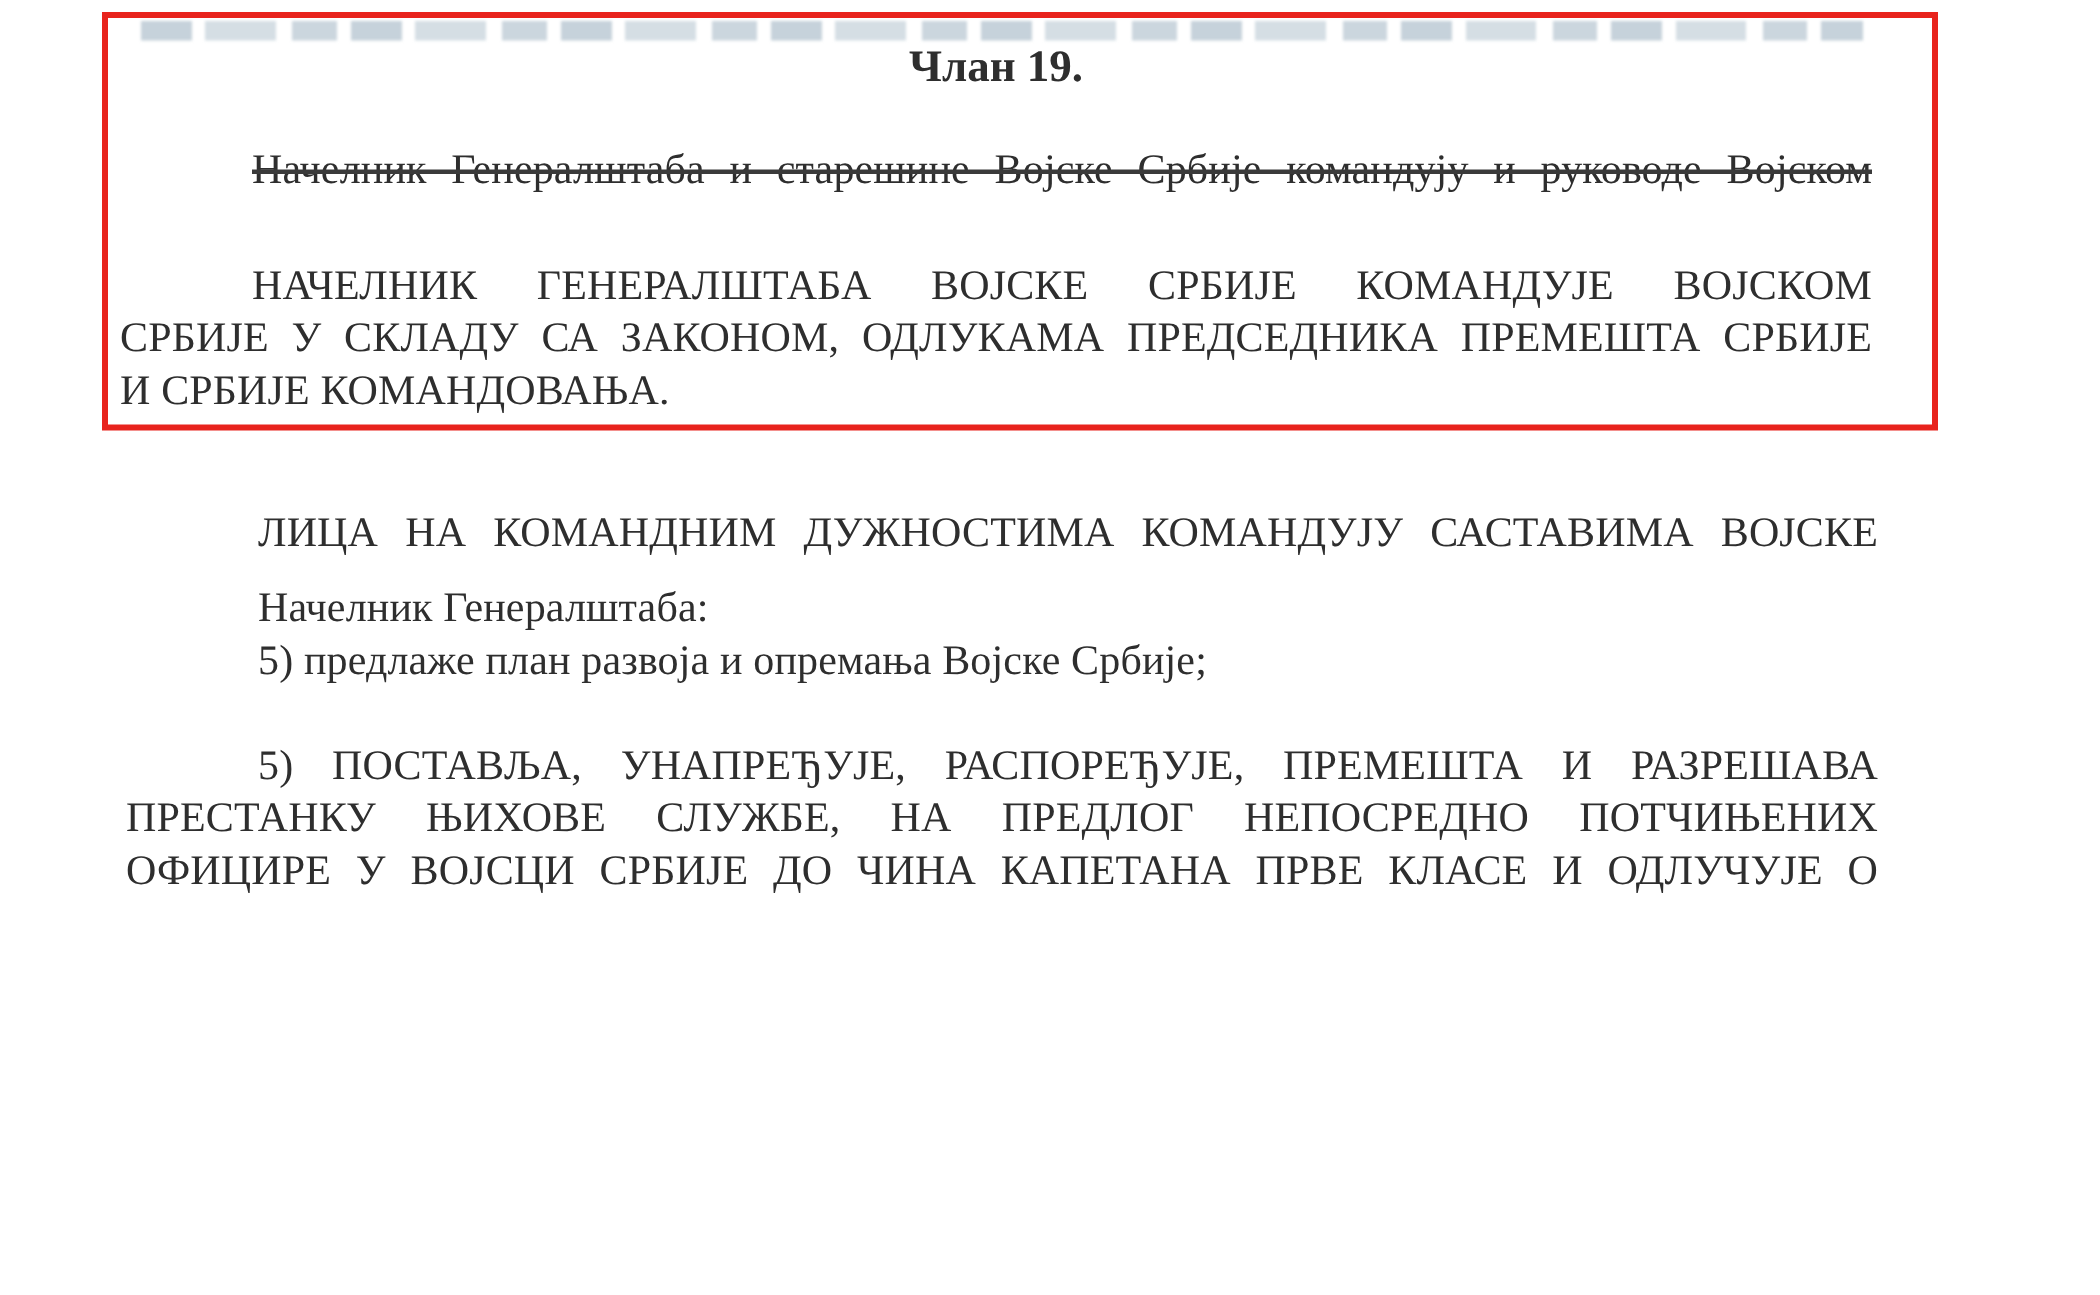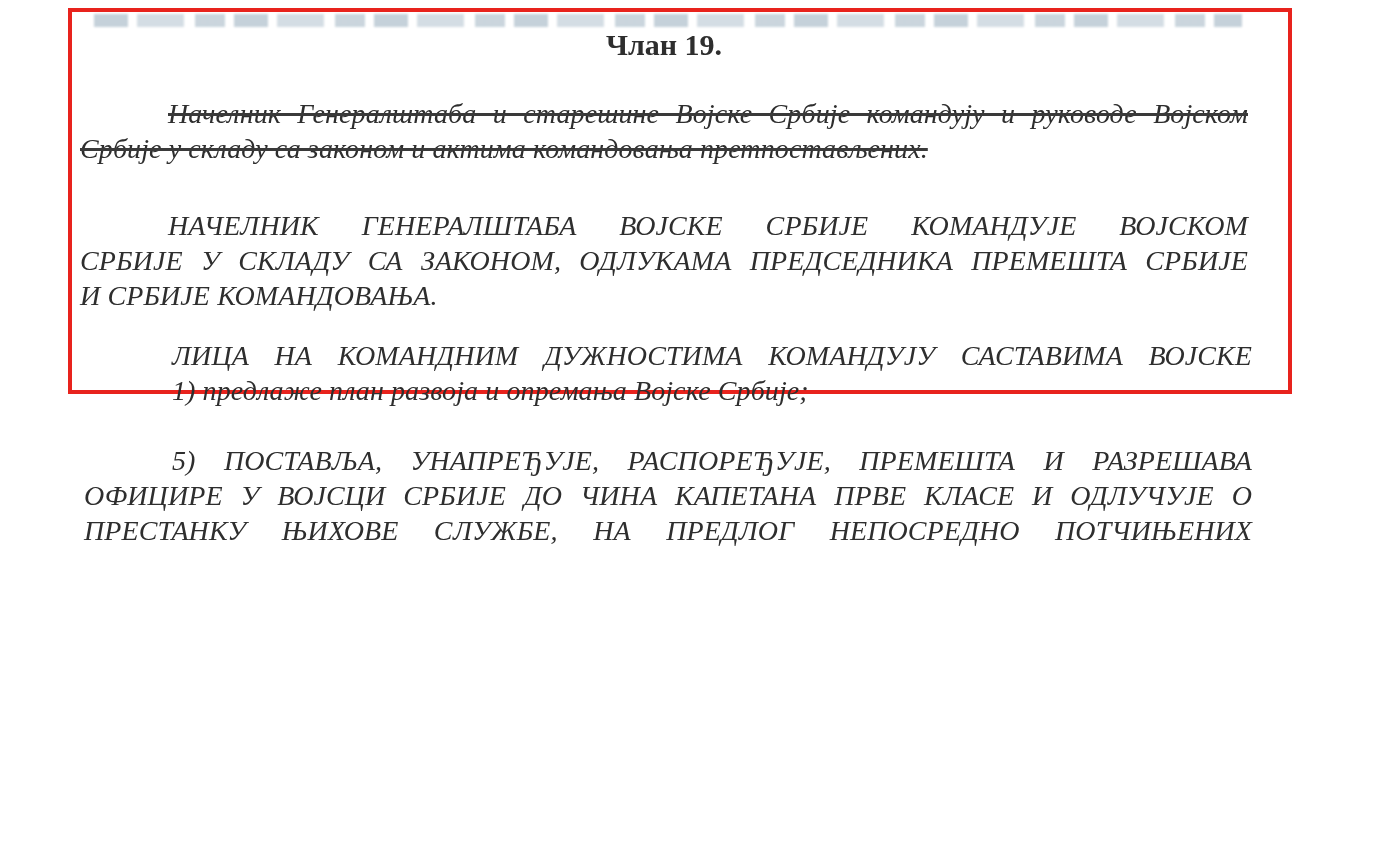--- a/index.html
+++ b/index.html
@@ -9,27 +9,27 @@
     overflow: hidden;
     font-family: "Liberation Serif", "DejaVu Serif", serif;
     color: #2e2e2e;
   }
   .page { position: relative; width: 1400px; height: 863px; background: #ffffff; }
 
   
   .highlight-box {
     position: absolute;
     left: 68px; top: 8px;
-    width: 1224px; height: 386px;
+    width: 1224px; height: 279px;
     border: 4px solid #e8231d;
   }
 
   
   .txt { font-size: 28px; line-height: 35px; letter-spacing: 0.1px; }
-  .line { text-align: justify; font-style: italic; }
+  .line { text-align: justify; }
   .line.j { text-align-last: justify; }   
   .line.l { text-align: left; text-align-last: left; } 
   .indent { text-indent: 88px; }
 
   
   .box-inner { padding: 0 40px 9px 8px; }
 
   .ghost-strip {
     height: 13px;
     margin: 2px 6px 0 14px;
@@ -71,42 +71,42 @@
 
   <div class="highlight-box">
     <div class="box-inner">
 
       <div class="ghost-strip"></div>
 
       <div class="doc-title">Члан 19.</div>
 
       <div class="para-struck txt">
         <div class="line j indent">Начелник Генералштаба и старешине Војске Србије командују и руководе Војском</div>
-        <div class="line l">Србије у складу са законом и актима командовања претпостављених.</div>
       </div>
 
       <div class="para-caps-1 txt">
         <div class="line j indent">НАЧЕЛНИК ГЕНЕРАЛШТАБА ВОЈСКЕ СРБИЈЕ КОМАНДУЈЕ ВОЈСКОМ</div>
         <div class="line j">СРБИЈЕ У СКЛАДУ СА ЗАКОНОМ, ОДЛУКАМА ПРЕДСЕДНИКА ПРЕМЕШТА СРБИЈЕ</div>
         <div class="line l">И СРБИЈЕ КОМАНДОВАЊА.</div>
       </div>
 
     </div>
   </div>
 
   <div class="below">
 
     <div class="para-lica txt">
       <div class="line j indent">ЛИЦА НА КОМАНДНИМ ДУЖНОСТИМА КОМАНДУЈУ САСТАВИМА ВОЈСКЕ</div>
     </div>
 
+    <div class="list-intro txt line l indent">Начелник Генералштаба:</div>
 
-    <div class="txt line l indent">1) предлаже план развоја и опремања Војске Србије;</div>
+    <div class="txt line l indent">5) предлаже план развоја и опремања Војске Србије;</div>
 
     <div class="para-item2 txt">
       <div class="line j indent">5) ПОСТАВЉА, УНАПРЕЂУЈЕ, РАСПОРЕЂУЈЕ, ПРЕМЕШТА И РАЗРЕШАВА</div>
+      <div class="line j">ПРЕСТАНКУ ЊИХОВЕ СЛУЖБЕ, НА ПРЕДЛОГ НЕПОСРЕДНО ПОТЧИЊЕНИХ</div>
       <div class="line j">ОФИЦИРЕ У ВОЈСЦИ СРБИЈЕ ДО ЧИНА КАПЕТАНА ПРВЕ КЛАСЕ И ОДЛУЧУЈЕ О</div>
-      <div class="line j">ПРЕСТАНКУ ЊИХОВЕ СЛУЖБЕ, НА ПРЕДЛОГ НЕПОСРЕДНО ПОТЧИЊЕНИХ</div>
     </div>
 
   </div>
 
 </div>
 
 </body></html>

